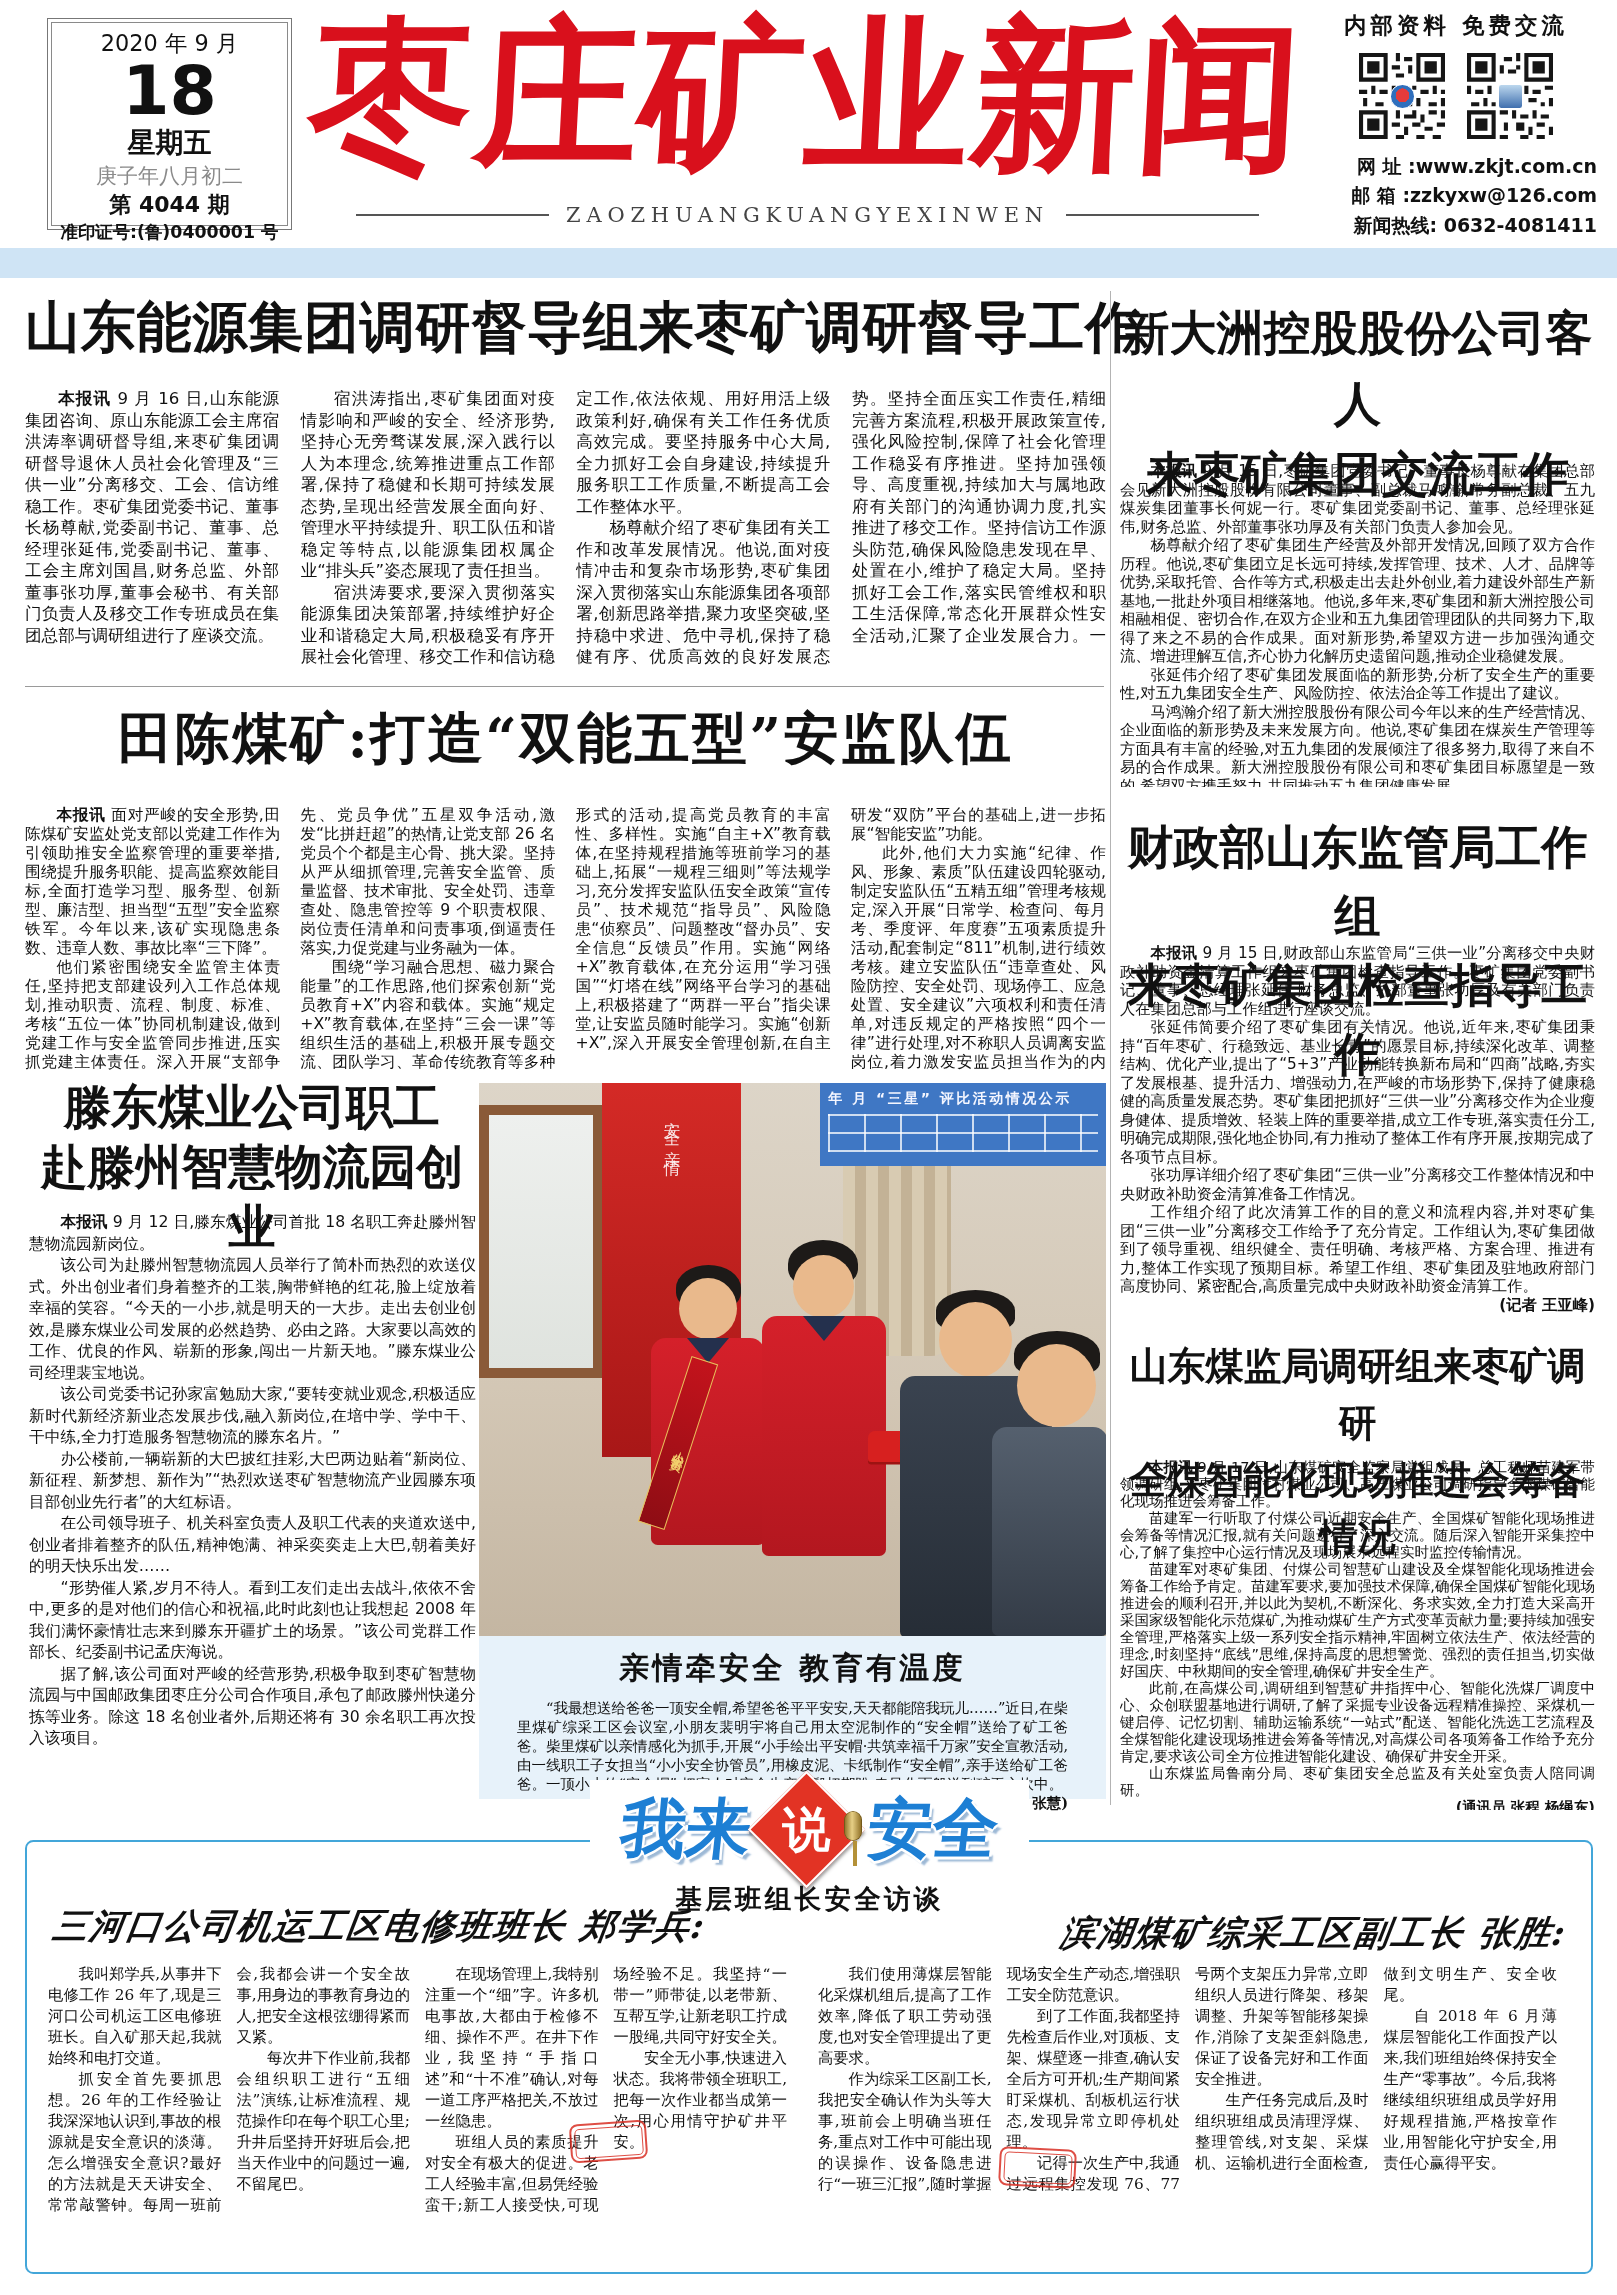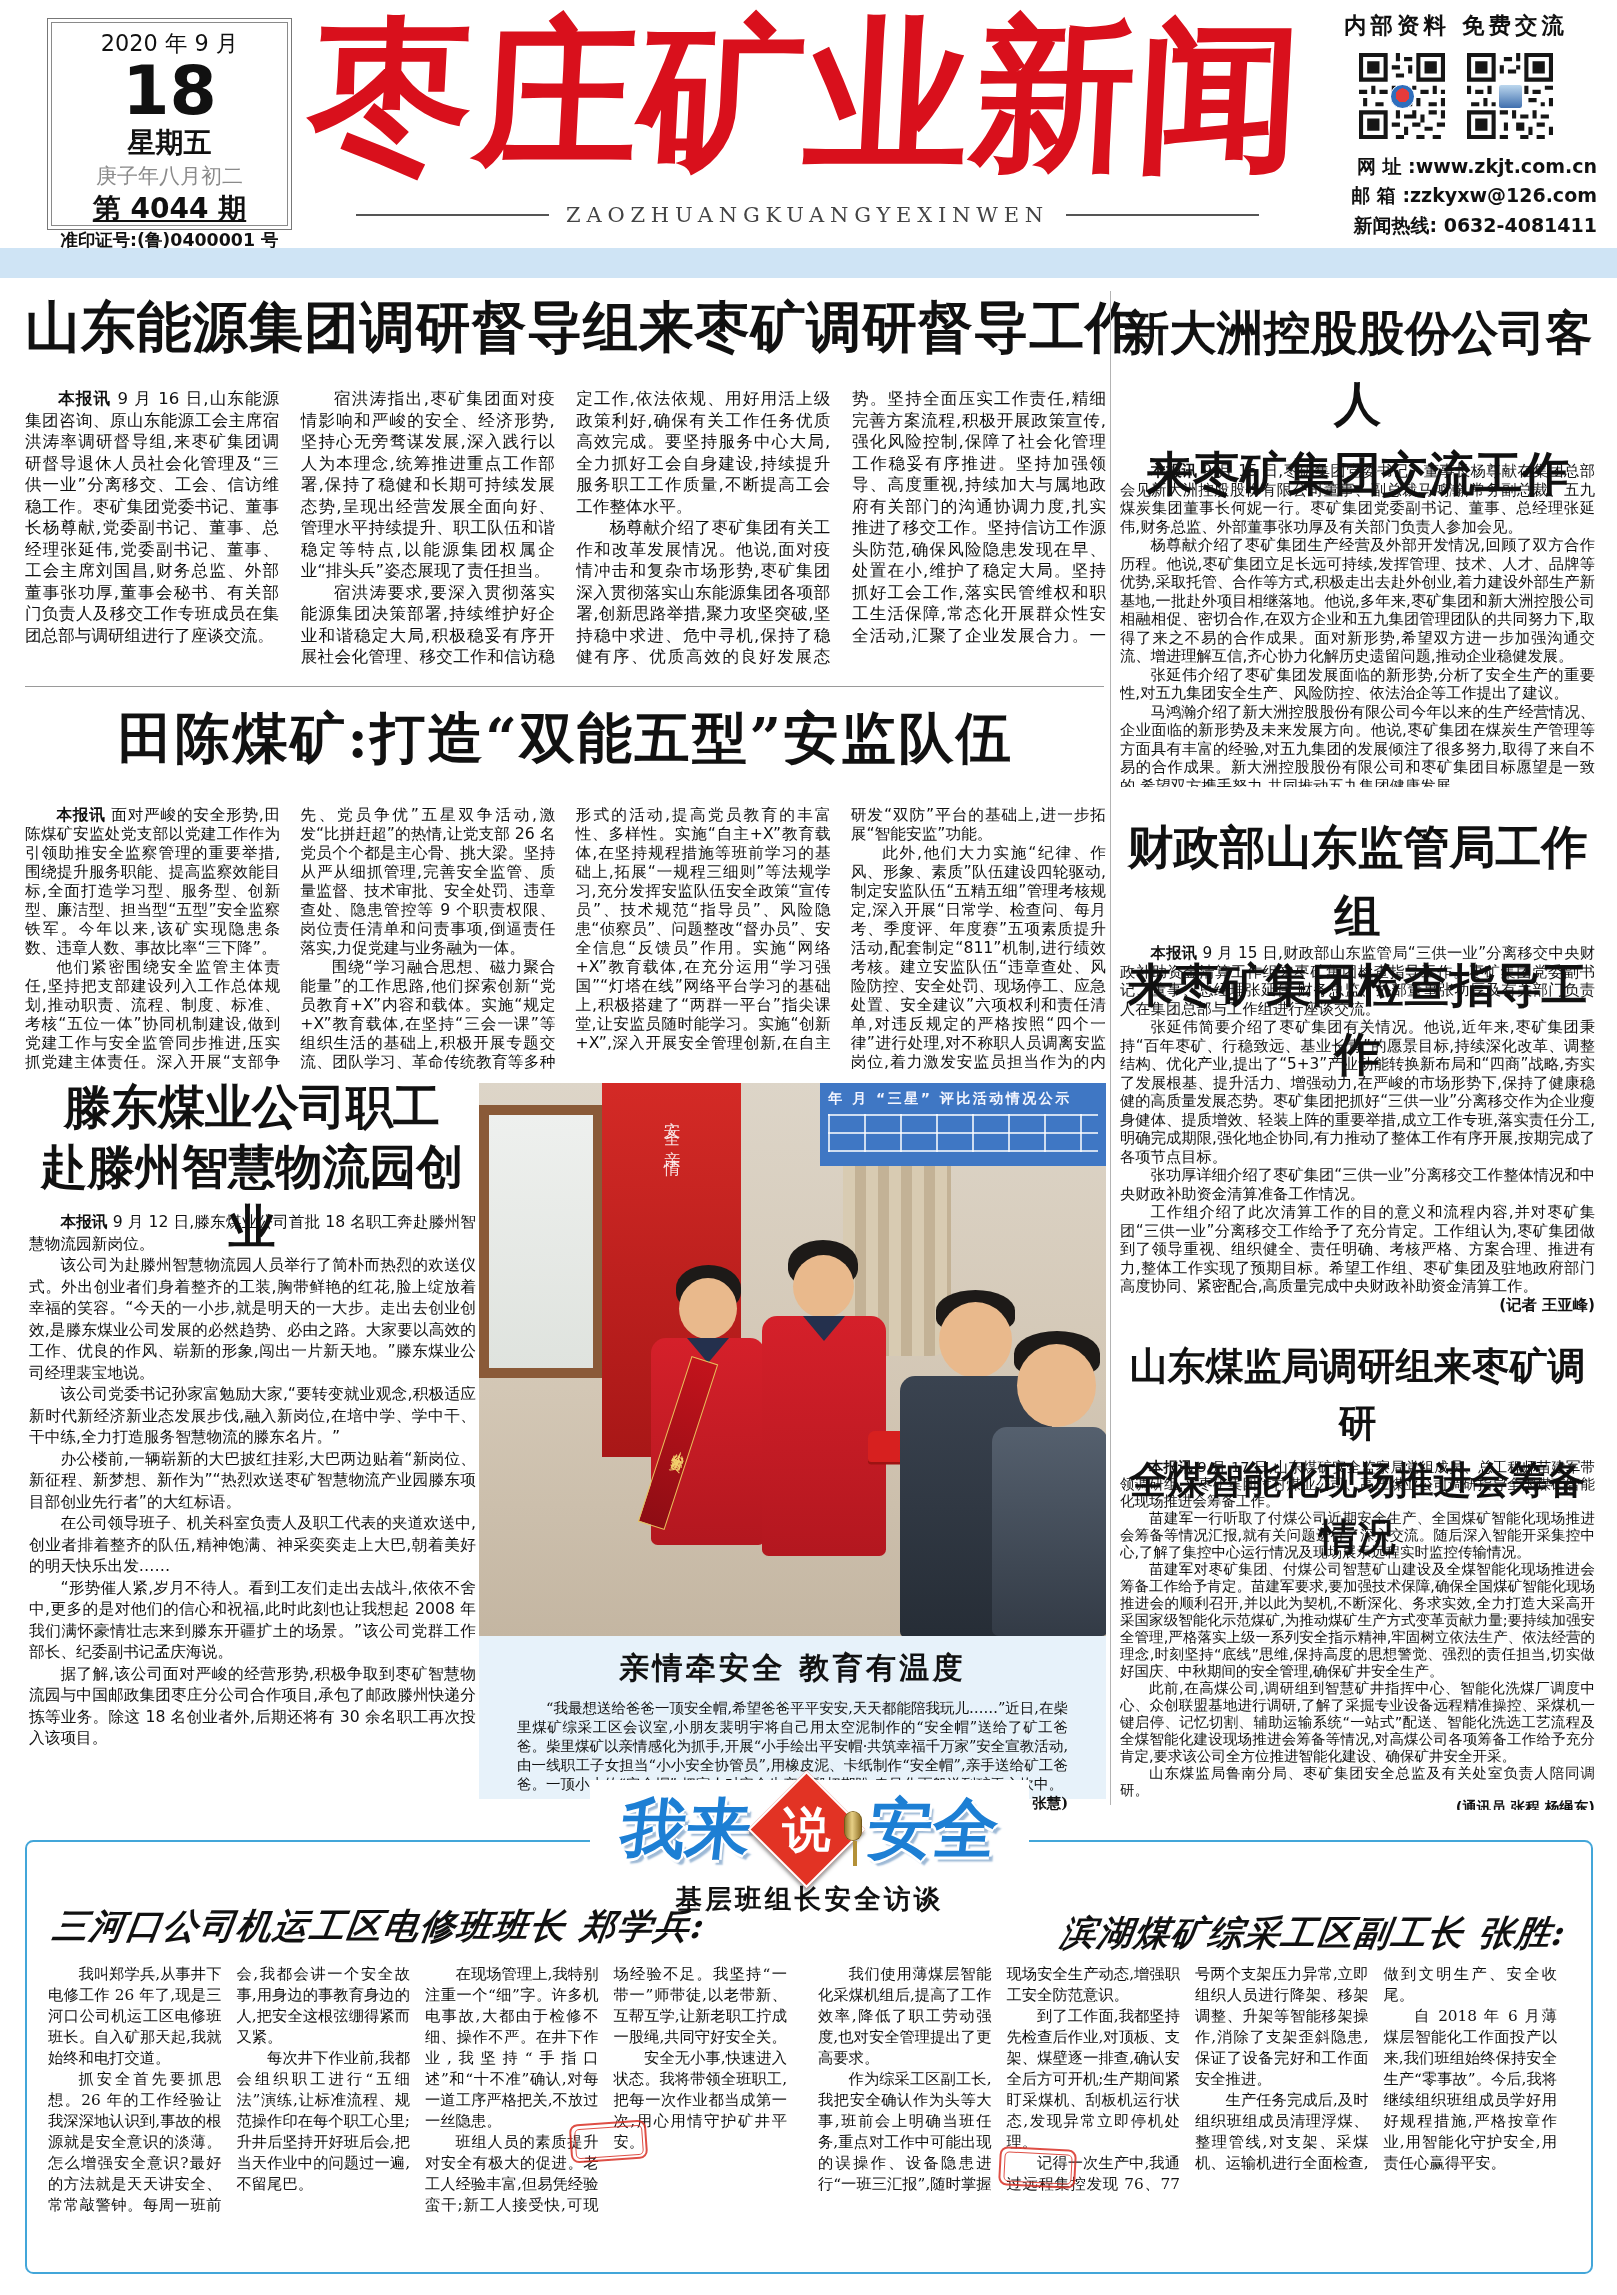--- a/index.html
+++ b/index.html
@@ -7,21 +7,21 @@
         font-family:"DejaVu Sans","Liberation Sans",sans-serif;color:#111;}
   .abs{position:absolute;}
   
   .date-box{left:47px;top:18px;width:245px;height:212px;border:0.8px solid #777;padding:3.3px;box-sizing:border-box;}
   .date-box .inner{width:100%;height:100%;border:1.7px solid #8a8a8a;box-sizing:border-box;text-align:center;
         display:flex;flex-direction:column;justify-content:space-evenly;padding:5px 1.7px;}
   .d1{font-size:22.4px;}
   .d2{font-size:68px;font-weight:700;line-height:.95;}
   .d3{font-size:28px;font-weight:700;}
   .d4{font-size:21px;color:#8a8a8a;}
-  .d5{font-size:28px;font-weight:700;text-decoration:underline;}
+  .d5{font-size:22px;font-weight:700;}
   .d6{font-size:17.4px;font-weight:700;}
   .masthead{left:305px;top:1.7px;width:1002px;text-align:center;}
   .masthead .title{font-family:"DejaVu Serif","Liberation Serif",serif;font-weight:900;font-size:164px;
         line-height:1.13;color:#d9101c;letter-spacing:1.7px;transform:skewX(-3deg);display:inline-block;}
   .pinyin-row{left:356px;top:203px;width:903px;display:flex;align-items:center;gap:16.6px;}
   .pinyin-row .pline{flex:1;height:2.5px;background:#555;}
   .pinyin-row .ptext{font-family:"DejaVu Serif","Liberation Serif",serif;font-size:21px;color:#444;letter-spacing:5.8px;white-space:nowrap;}
   .info{right:20px;top:10px;width:282px;text-align:center;margin-left:15px;}
   .info .tagline{font-size:22.4px;font-weight:700;letter-spacing:4.1px;}
   .qr-row{display:flex;justify-content:center;gap:21.5px;margin-top:11.6px;}

